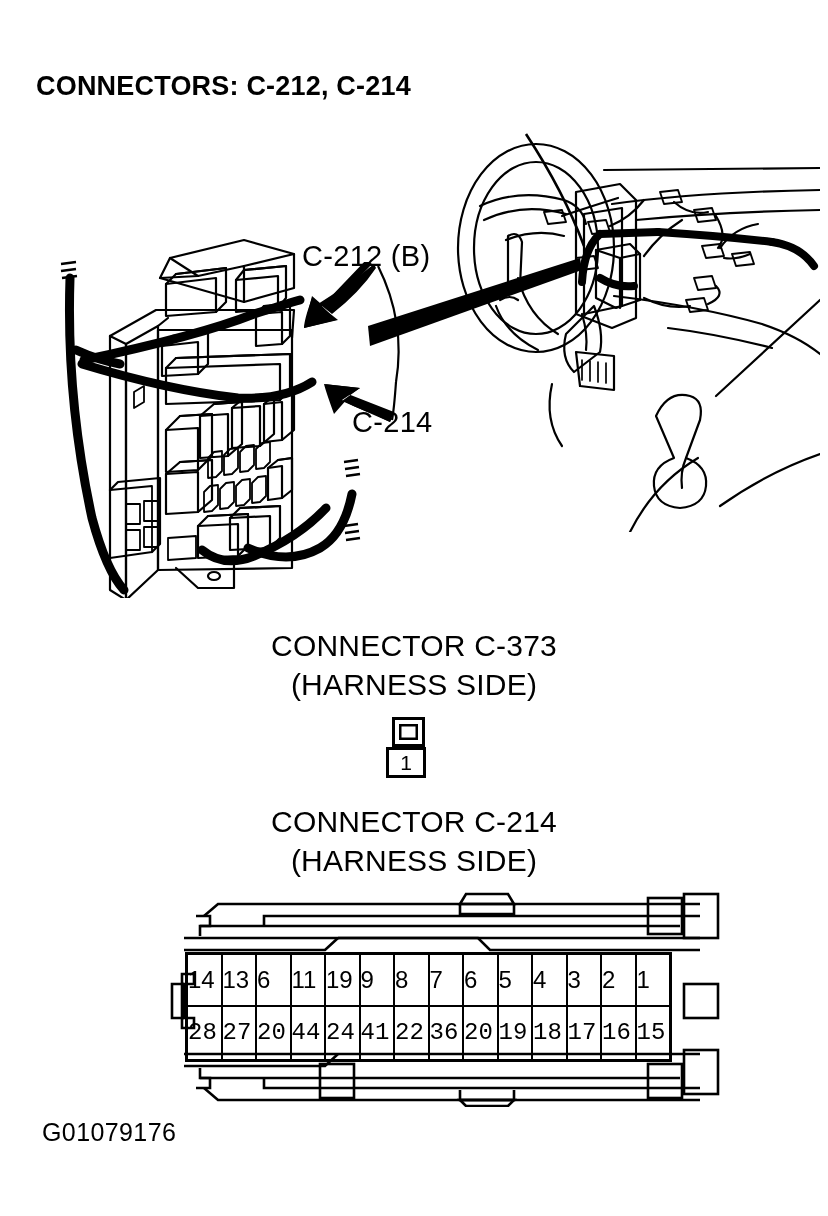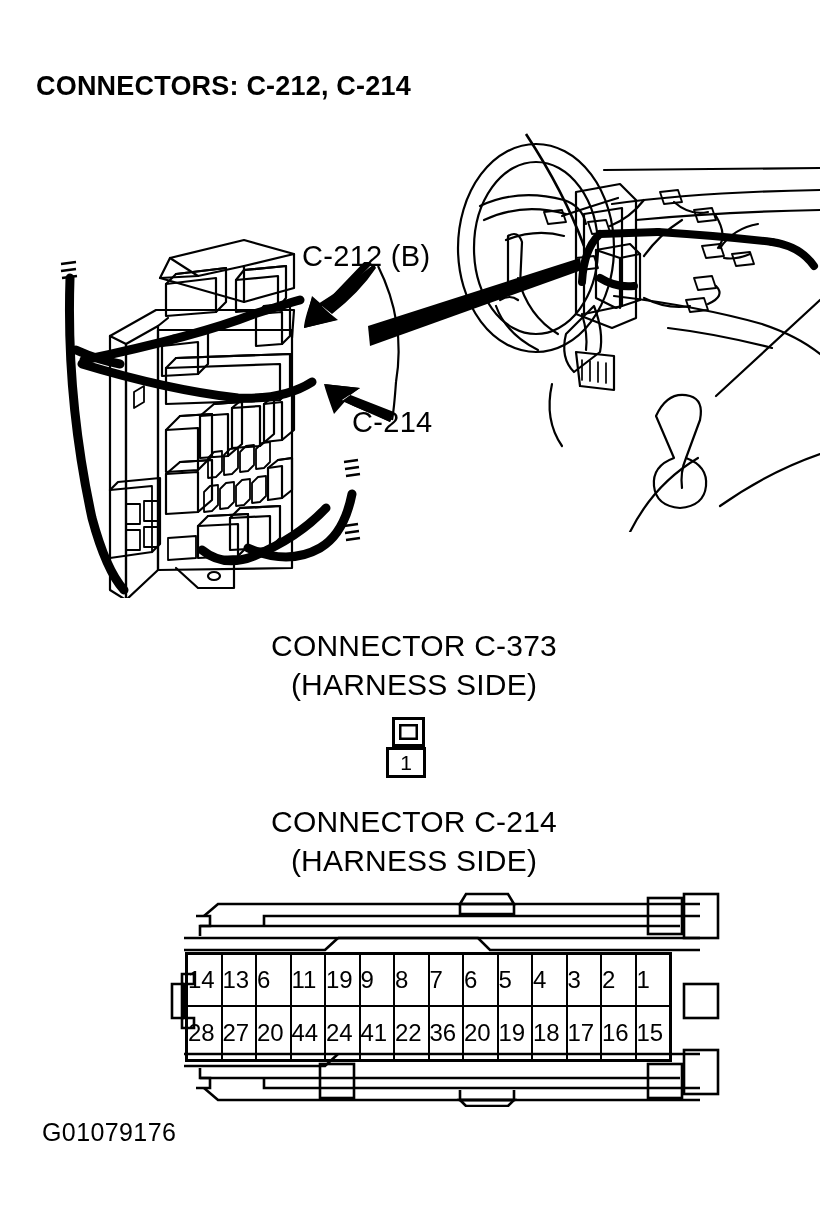--- a/index.html
+++ b/index.html
@@ -51,21 +51,21 @@
     position:absolute;left:25px;top:60px;
     border:3px solid #000;border-collapse:collapse;
   }
   #pin-grid td{
     width:32.5px;height:50px;
     border:2px solid #000;
     vertical-align:middle;
     font-size:24px;line-height:1;padding:0;
     font-family:"Liberation Sans", sans-serif;
   }
-  #pin-grid tr.row-bottom td{height:52px;}
+  #pin-grid tr.row-bottom td{height:52px;font-family:Liberation Mono, monospace;}
 </style>
 </head>
 <body>
 
 <div class="page">
 
   <div id="page-title">CONNECTORS: C-212, C-214</div>
 
   <div class="svgbox" id="junction-block" style="left:48px;top:218px;">
     <svg width="340" height="380" viewBox="0 0 340 380">

